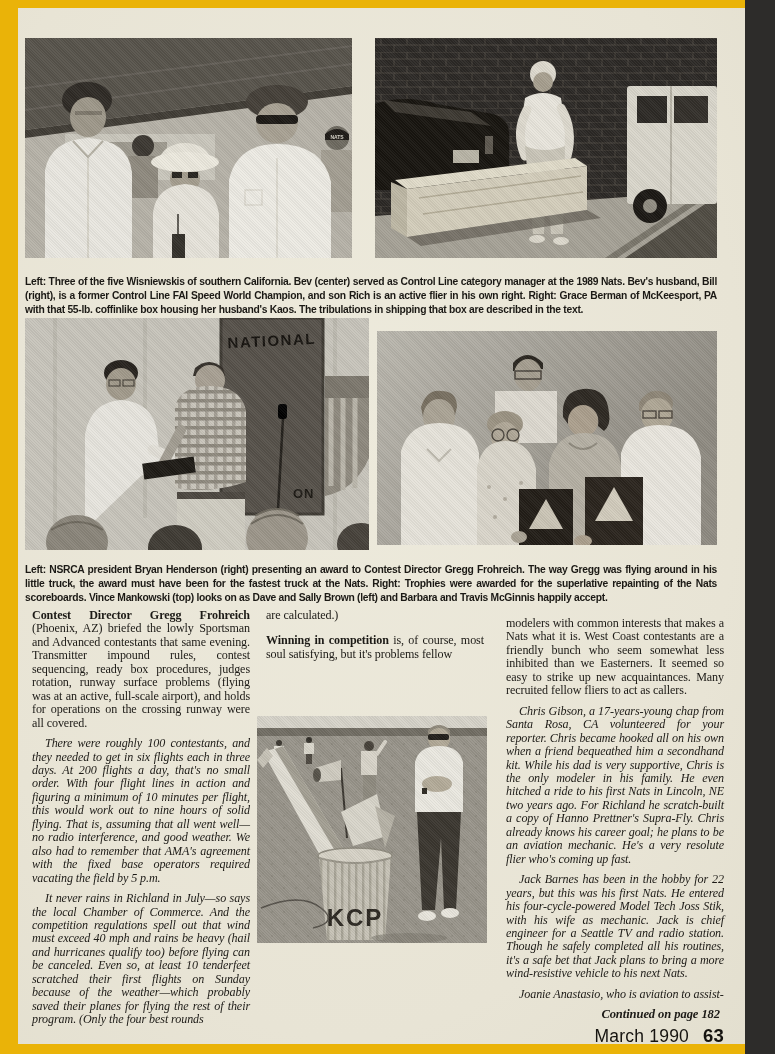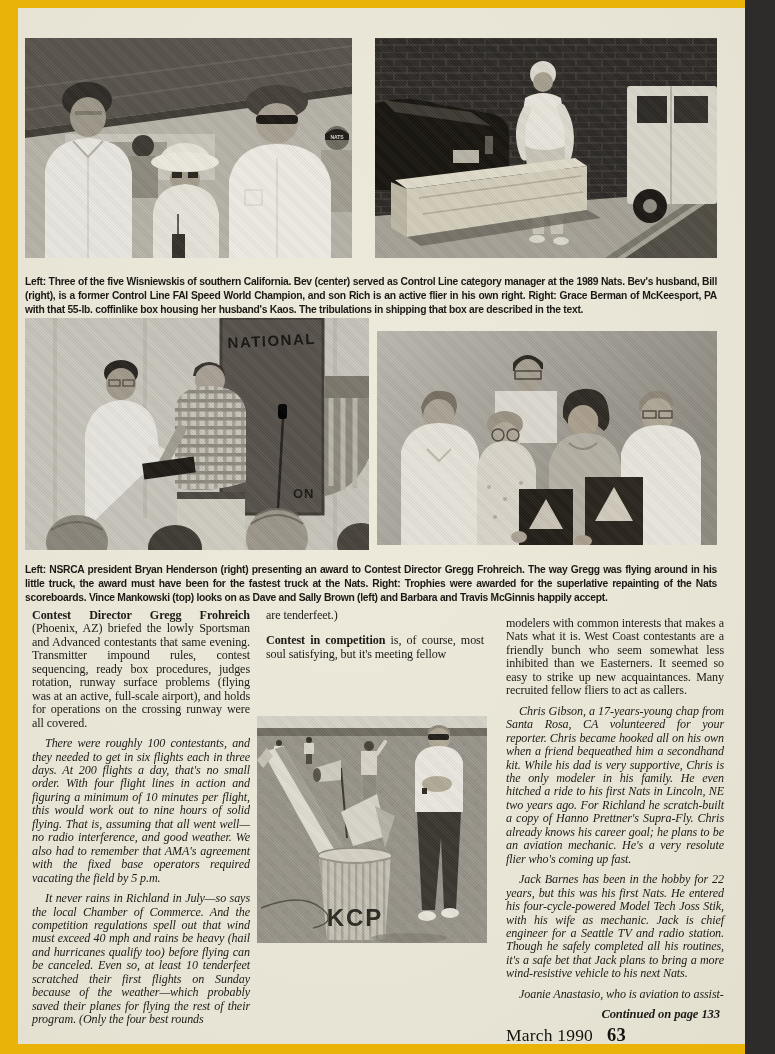--- a/index.html
+++ b/index.html
@@ -20,21 +20,21 @@
        line-height:13.45px;color:#1c1a16;text-align:justify;letter-spacing:-0.1px;hyphens:auto;}
   .bp{margin:7px;}
   .indent{text-indent:13px;font-style:italic;}
   .lead{font-weight:bold;}
   .oneline{white-space:nowrap;}
   .p5{margin-top:12px;}
   .kcp-photo{position:relative;margin-top:55px;margin-left:-2px;width:230px;height:227px;}
   .kcp-cap{position:relative;margin-top:7px;margin-left:-2px;}
   .continued{margin-top:3px;text-align:right;font-style:italic;font-weight:bold;font-size:12.6px;
              padding-right:4px;}
-  .footer-line{margin-top:7px;text-align:left;font-family:Liberation Serif, serif;
+  .footer-line{margin-top:7px;text-align:right;font-family:Liberation Sans, sans-serif;
                font-size:17.5px;color:#15130f;letter-spacing:0.2px;}
   .footer-line .pagenum{font-weight:bold;font-size:18.5px;margin-left:14px;}
 </style>
 </head>
 <body>
 
 <div class="screen">
   <div class="edge-right"></div>
 
   <div class="page">
@@ -206,22 +206,22 @@
 
     <p class="cap cap-wide" style="left:7px;top:545px;">Left: NSRCA president Bryan Henderson (right) presenting an award to Contest Director Gregg Frohreich. The way Gregg was flying around in his little truck, the award must have been for the fastest truck at the Nats. Right: Trophies were awarded for the superlative repainting of the Nats scoreboards. Vince Mankowski (top) looks on as Dave and Sally Brown (left) and Barbara and Travis McGinnis happily accept.</p>
 
     <div class="col" style="left:7px;top:594px;">
       <p class="bp"><span class="lead">Contest Director Gregg Frohreich</span><span> (Phoenix, AZ) briefed the lowly Sportsman and Advanced contestants that same evening. Transmitter impound rules, contest sequencing, ready box procedures, judges rotation, runway surface problems (flying was at an active, full-scale airport), and holds for operations on the crossing runway were all covered.</span></p>
       <p class="bp indent">There were roughly 100 contestants, and they needed to get in six flights each in three days. At 200 flights a day, that's no small order. With four flight lines in action and figuring a minimum of 10 minutes per flight, this would work out to nine hours of solid flying. That is, assuming that all went well—no radio interference, and good weather. We also had to remember that AMA's agreement with the fixed base operators required vacating the field by 5 p.m.</p>
       <p class="bp indent">It never rains in Richland in July—so says the local Chamber of Commerce. And the competition regulations spell out that wind must exceed 40 mph and rains be heavy (hail and hurricanes qualify too) before flying can be canceled. Even so, at least 10 tenderfeet scratched their first flights on Sunday because of the weather—which probably saved their planes for flying the rest of their program. (Only the four best rounds</p>
     </div>
 
     <div class="col" style="left:241px;top:594px;">
-      <p class="bp">are tenderfeet.)</p>
-      <p class="bp p5"><span class="lead">Contest in competition</span><span> is, of course, most soul satisfying, but it's meeting fellow</span></p>
+      <p class="bp">are calculated.)</p>
+      <p class="bp p5"><span class="lead">Winning in competition</span><span> is, of course, most soul satisfying, but it's problems fellow</span></p>
 
       <div class="photo kcp-photo">
         <svg viewBox="0 0 230 227" preserveAspectRatio="none">
           <defs>
             <pattern id="speck" width="12" height="12" patternUnits="userSpaceOnUse">
               <rect width="12" height="12" fill="#98948a"></rect>
               <circle cx="3" cy="4" r="0.8" fill="#837f75"></circle>
               <circle cx="9" cy="9" r="0.7" fill="#a6a298"></circle>
               <circle cx="6" cy="1" r="0.6" fill="#8a867c"></circle>
             </pattern>
@@ -269,18 +269,18 @@
         </svg>
       </div>
 
     </div>
 
     <div class="col" style="left:481px;top:602px;">
       <p class="bp">modelers with common interests that makes a Nats what it is. West Coast contestants are a friendly bunch who seem somewhat less inhibited than we Easterners. It seemed so easy to strike up new acquaintances. Many recruited fellow fliers to act as callers.</p>
       <p class="bp indent">Chris Gibson, a 17-years-young chap from Santa Rosa, CA volunteered for your reporter. Chris became hooked all on his own when a friend bequeathed him a secondhand kit. While his dad is very supportive, Chris is the only modeler in his family. He even hitched a ride to his first Nats in Lincoln, NE two years ago. For Richland he scratch-built a copy of Hanno Prettner's Supra-Fly. Chris already knows his career goal; he plans to be an aviation mechanic. He's a very resolute flier who's coming up fast.</p>
       <p class="bp indent">Jack Barnes has been in the hobby for 22 years, but this was his first Nats. He entered his four-cycle-powered Model Tech Joss Stik, with his wife as mechanic. Jack is chief engineer for a Seattle TV and radio station. Though he safely completed all his routines, it's a safe bet that Jack plans to bring a more wind-resistive vehicle to his next Nats.</p>
       <p class="bp indent oneline">Joanie Anastasio, who is aviation to assist-</p>
-      <p class="bp continued">Continued on page 133</p>
+      <p class="bp continued">Continued on page 182</p>
       <p class="bp footer-line"><span>March 1990</span><span class="pagenum">63</span></p>
     </div>
 
   </div>
 </div>
 
 </body></html>

